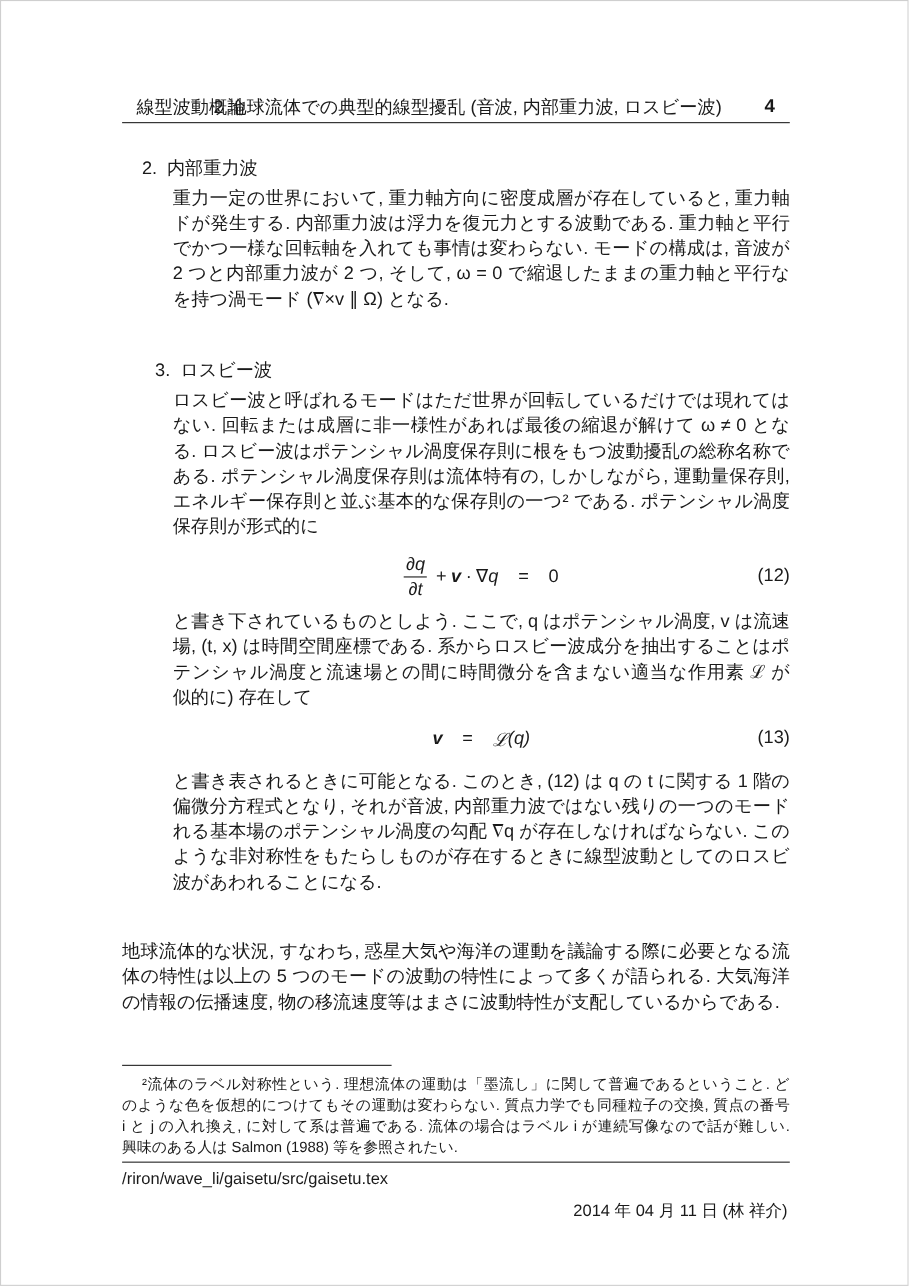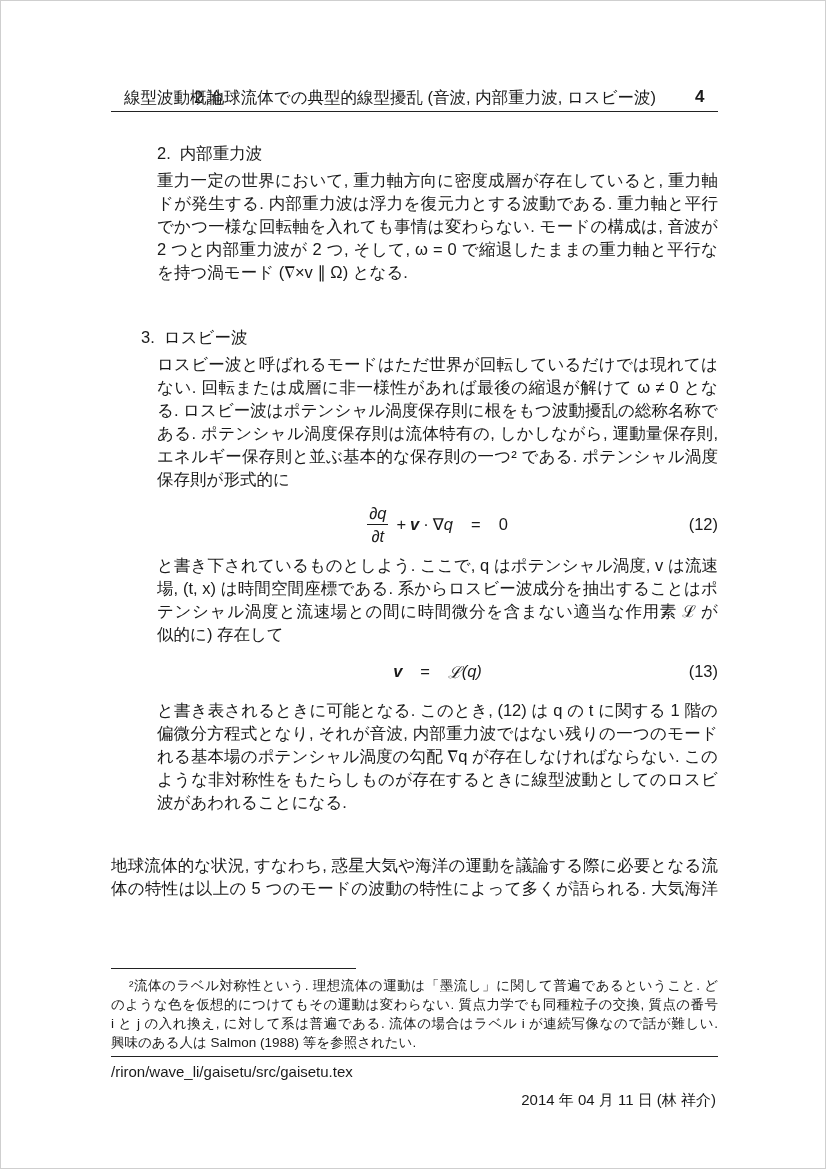--- a/index.html
+++ b/index.html
@@ -48,21 +48,21 @@
 </head>
 <body>
 
 <div class="page">
 
   <span class="abs hdr" style="top:86px;left:123px;">線型波動概論</span>
   <span class="abs hdr" style="top:86px;left:193px;">2 地球流体での典型的線型擾乱 (音波, 内部重力波, ロスビー波)</span>
   <span class="abs hdr hdr-num" style="top:86px;left:694px;">4</span>
   <div class="rule" style="top:110px;left:110px;width:607px;"></div>
 
-  <div class="itemlabel" style="top:141px;left:156px;">
+  <div class="itemlabel" style="top:141px;left:128px;">
     <span class="no">2.</span><span>内部重力波</span>
   </div>
   <div class="bodyblock" style="top:168px;left:156px;width:561px;">
     <div class="line">重力一定の世界において, 重力軸方向に密度成層が存在していると, 重力軸</div>
     <div class="line">ドが発生する. 内部重力波は浮力を復元力とする波動である. 重力軸と平行</div>
     <div class="line">でかつ一様な回転軸を入れても事情は変わらない. モードの構成は, 音波が</div>
     <div class="line">2 つと内部重力波が 2 つ, そして, ω = 0 で縮退したままの重力軸と平行な軸</div>
     <div class="line last">を持つ渦モード (∇×v ∥ Ω) となる.</div>
   </div>
 
@@ -116,20 +116,21 @@
     <div class="line">と書き表されるときに可能となる. このとき, (12) は q の t に関する 1 階の</div>
     <div class="line">偏微分方程式となり, それが音波, 内部重力波ではない残りの一つのモードに</div>
     <div class="line">れる基本場のポテンシャル渦度の勾配 ∇q が存在しなければならない. この</div>
     <div class="line">ような非対称性をもたらしものが存在するときに線型波動としてのロスビー</div>
     <div class="line last">波があわれることになる.</div>
   </div>
 
   <div class="bodyblock" style="top:853px;left:110px;width:607px;">
     <div class="line">地球流体的な状況, すなわち, 惑星大気や海洋の運動を議論する際に必要となる流</div>
     <div class="line">体の特性は以上の 5 つのモードの波動の特性によって多くが語られる. 大気海洋中</div>
+    <div class="line last">の情報の伝播速度, 物の移流速度等はまさに波動特性が支配しているからである.</div>
   </div>
 
   <div class="rule" style="top:967px;left:110px;width:245px;"></div>
   <div class="footnote" style="top:975px;left:110px;width:607px;">
     <div class="fline first">²流体のラベル対称性という. 理想流体の運動は「墨流し」に関して普遍であるということ. ど</div>
     <div class="fline">のような色を仮想的につけてもその運動は変わらない. 質点力学でも同種粒子の交換, 質点の番号</div>
     <div class="fline">i と j の入れ換え, に対して系は普遍である. 流体の場合はラベル i が連続写像なので話が難しい.</div>
     <div class="fline last">興味のある人は Salmon (1988) 等を参照されたい.</div>
   </div>
 

